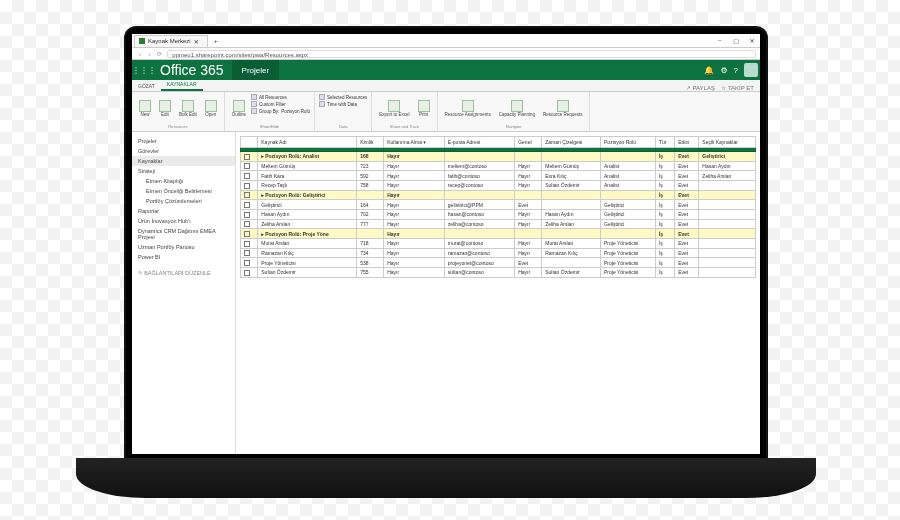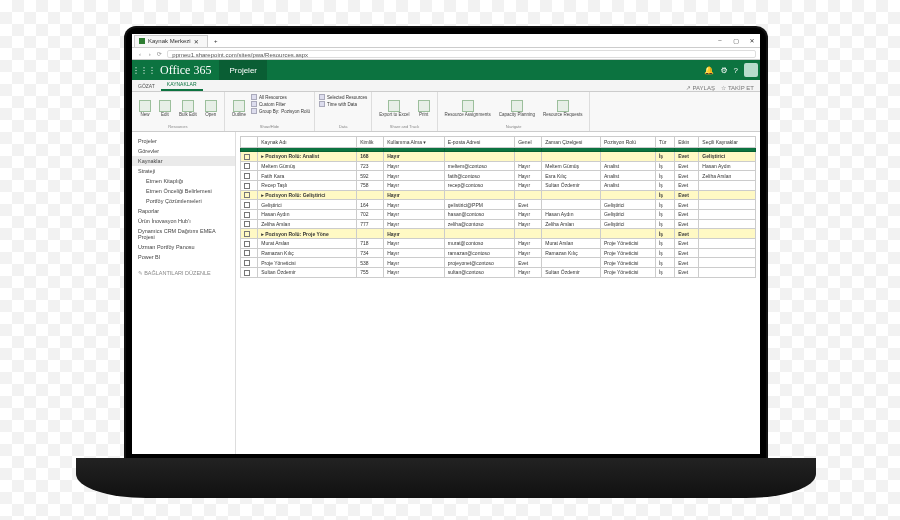--- a/index.html
+++ b/index.html
@@ -20,21 +20,21 @@
   .newtab { width:8px; text-align:center; margin-left:4px; cursor:pointer; }
   .winbtns { margin-left:auto; display:flex; }
   .winbtns span { width:16px; text-align:center; cursor:pointer; }
   .addr { height:12px; background:#fff; border-bottom:1px solid #ccc; display:flex; align-items:center; padding:0 4px; gap:4px; }
   .addr .nav span { display:inline-block; width:8px; text-align:center; color:#888; }
   .addr .url { flex:1; border:1px solid #ddd; height:8px; line-height:8px; padding:0 4px; border-radius:2px; color:#555; }
 
   
   .suitebar { height:20px; background:#0c7340; color:#fff; display:flex; align-items:center; }
   .waffle { width:20px; text-align:center; font-size:8px; cursor:pointer; }
-  .brand { padding:0 8px; font-size:12px;font-family:Liberation Serif, serif; }
+  .brand { padding:0 8px; font-size:14px; }
   .apptitle { background:#0a5e34; height:100%; display:flex; align-items:center; padding:0 10px; font-size:8px; }
   .suiteright { margin-left:auto; display:flex; align-items:center; gap:6px; padding-right:2px; }
   .suiteright span { cursor:pointer; font-size:8px; }
   .avatar { width:14px; height:14px; background:#b8dccd; border-radius:2px; display:inline-block; }
 
   
   .ribtabs { height:12px; background:#f4f4f4; border-bottom:1px solid #ccc; display:flex; align-items:flex-end; }
   .ribtabs .rtab { padding:2px 6px; font-size:5px; color:#555; text-transform:uppercase; cursor:pointer;}
   .ribtabs .rtab.active { border-bottom:2px solid #0c7340; color:#0c7340; }
   .ribtabs .rshare { margin-left:auto; display:flex; gap:6px; padding-right:6px; color:#777;}

